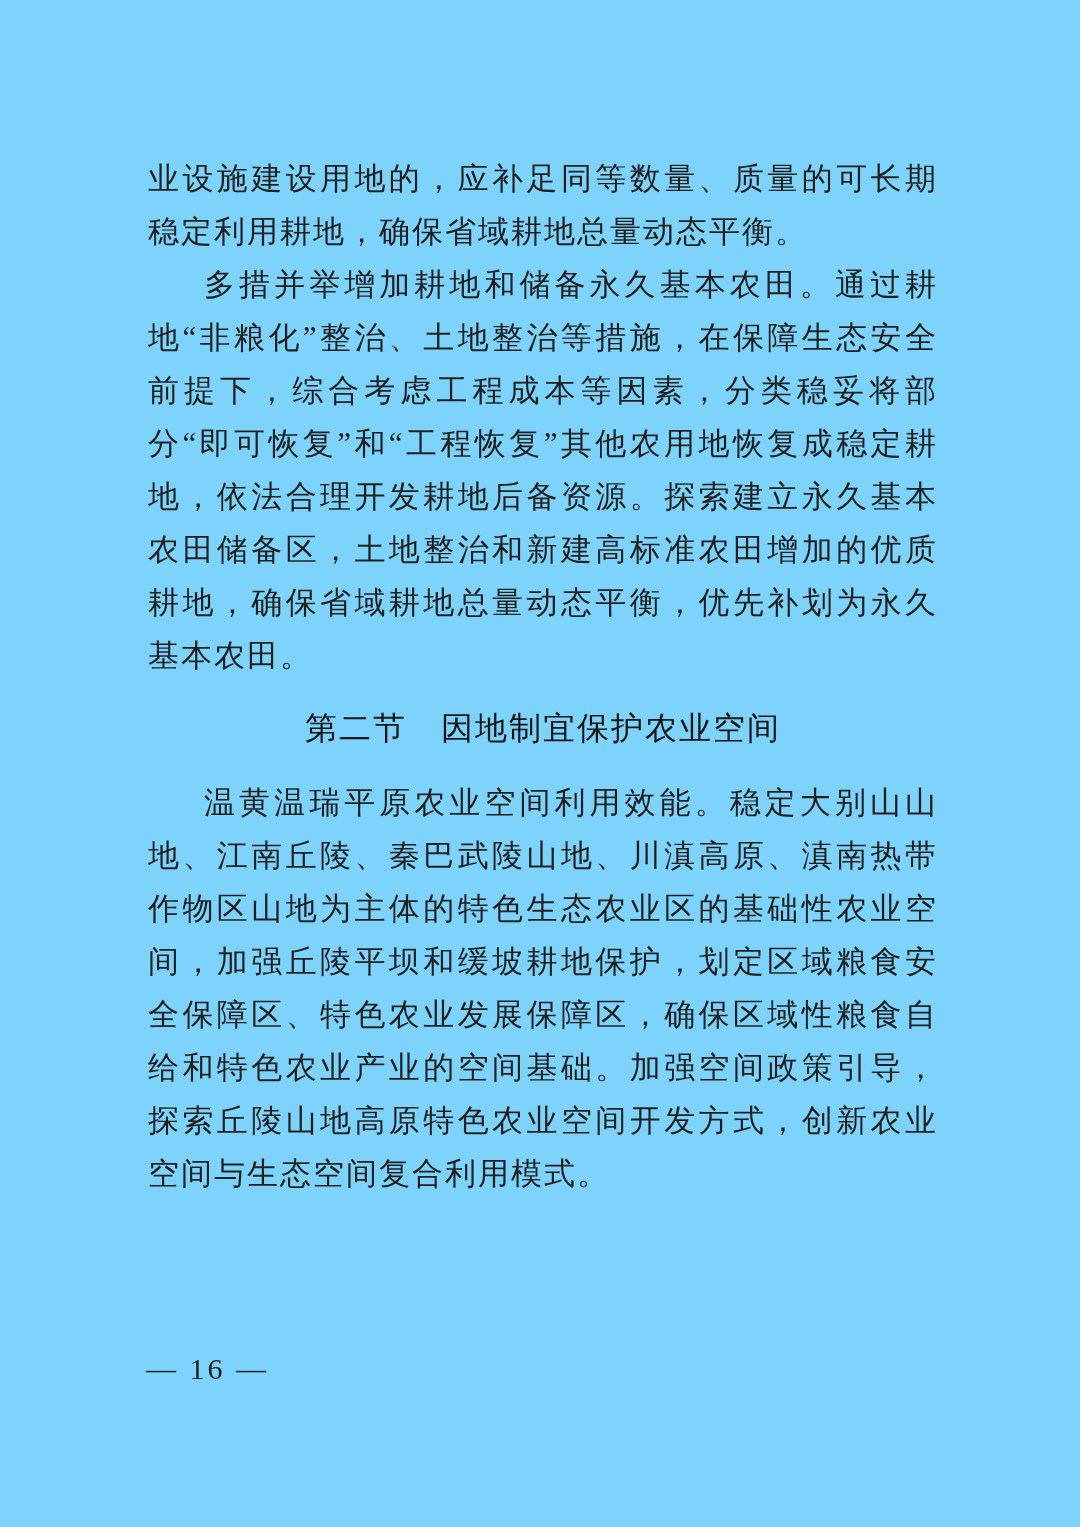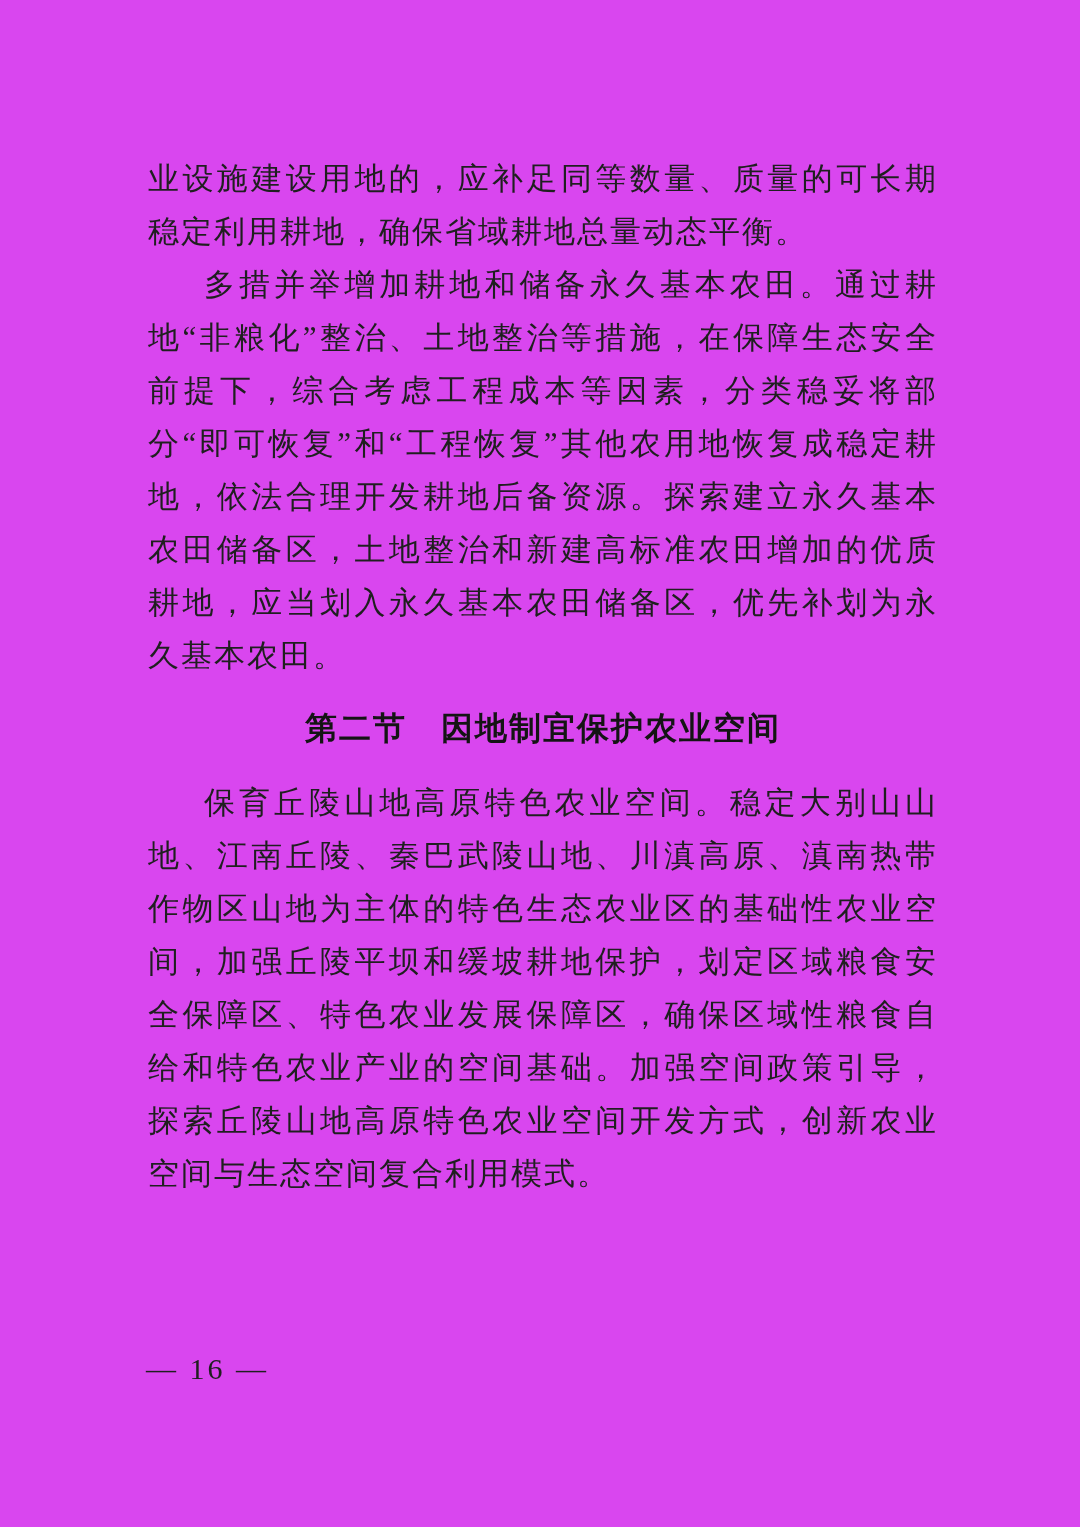--- a/index.html
+++ b/index.html
@@ -4,21 +4,21 @@
 <style>
   html, body {
     margin: 0;
     padding: 0;
     background: #ffffff;
   }
   .page {
     position: relative;
     width: 1080px;
     height: 1527px;
-    background: #d946ef;
+    background: #7dd3fc;
     box-sizing: border-box;
     overflow: hidden;
     font-family: "Liberation Serif", "DejaVu Serif", serif;
     color: #1f1f1f;
   }
   .content {
     position: absolute;
     left: 148px;
     top: 152px;
     width: 790px;
@@ -35,21 +35,21 @@
   .para.indent {
     text-indent: 56px;
   }
   .lead {
     font-weight: normal;
   }
   .heading {
     margin: 21px 0 23px 0;
     font-family: "Liberation Sans", "DejaVu Sans", sans-serif;
     font-size: 32px;
-    font-weight: bold;
+    font-weight: normal;
     line-height: 50px;
     letter-spacing: 2px;
     text-align: center;
     color: #141414;
   }
   .footer {
     position: absolute;
     left: 146px;
     top: 1352px;
     font-size: 30px;
@@ -59,23 +59,23 @@
   }
 </style>
 </head>
 <body>
 
 <div class="page">
   <main class="content">
 
     <p class="para"><span class="t">业设施建设用地的，应补足同等数量、质量的可长期稳定利用耕地，确保省域耕地总量动态平衡。</span></p>
 
-    <p class="para indent"><span class="lead">多措并举增加耕地和储备永久基本农田。</span><span class="t">通过耕地“非粮化”整治、土地整治等措施，在保障生态安全前提下，综合考虑工程成本等因素，分类稳妥将部分“即可恢复”和“工程恢复”其他农用地恢复成稳定耕地，依法合理开发耕地后备资源。探索建立永久基本农田储备区，土地整治和新建高标准农田增加的优质耕地，应当划入永久基本农田储备区，优先补划为永久基本农田。</span></p>
+    <p class="para indent"><span class="lead">多措并举增加耕地和储备永久基本农田。</span><span class="t">通过耕地“非粮化”整治、土地整治等措施，在保障生态安全前提下，综合考虑工程成本等因素，分类稳妥将部分“即可恢复”和“工程恢复”其他农用地恢复成稳定耕地，依法合理开发耕地后备资源。探索建立永久基本农田储备区，土地整治和新建高标准农田增加的优质耕地，确保省域耕地总量动态平衡，优先补划为永久基本农田。</span></p>
 
     <h2 class="heading">第二节　因地制宜保护农业空间</h2>
 
 
-    <p class="para indent"><span class="lead">保育丘陵山地高原特色农业空间。</span><span class="t">稳定大别山山地、江南丘陵、秦巴武陵山地、川滇高原、滇南热带作物区山地为主体的特色生态农业区的基础性农业空间，加强丘陵平坝和缓坡耕地保护，划定区域粮食安全保障区、特色农业发展保障区，确保区域性粮食自给和特色农业产业的空间基础。加强空间政策引导，探索丘陵山地高原特色农业空间开发方式，创新农业空间与生态空间复合利用模式。</span></p>
+    <p class="para indent"><span class="lead">温黄温瑞平原农业空间利用效能。</span><span class="t">稳定大别山山地、江南丘陵、秦巴武陵山地、川滇高原、滇南热带作物区山地为主体的特色生态农业区的基础性农业空间，加强丘陵平坝和缓坡耕地保护，划定区域粮食安全保障区、特色农业发展保障区，确保区域性粮食自给和特色农业产业的空间基础。加强空间政策引导，探索丘陵山地高原特色农业空间开发方式，创新农业空间与生态空间复合利用模式。</span></p>
 
   </main>
 
   <div class="footer"><span>— 16 —</span></div>
 </div>
 
 </body></html>

